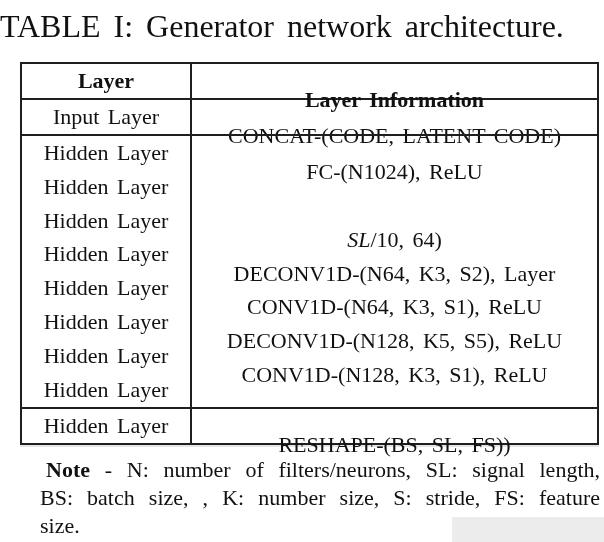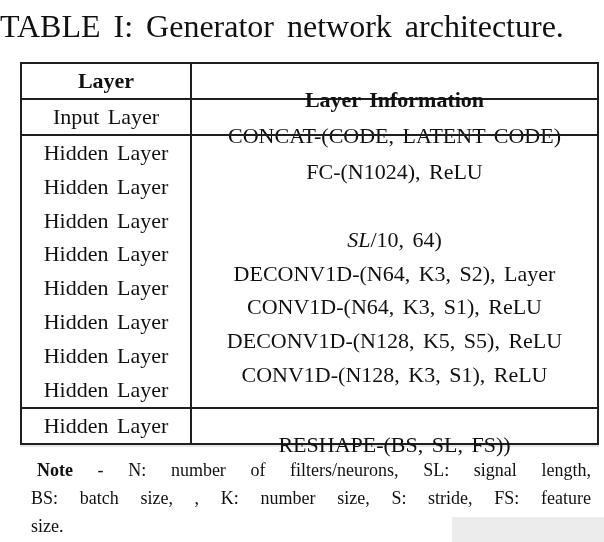--- a/index.html
+++ b/index.html
@@ -60,24 +60,24 @@
     display: flex;
     align-items: center;
     justify-content: center;
     white-space: nowrap;
     margin-top: 36px;
   }
   .it { font-style: italic; }
   .bd { font-weight: bold; }
   .note {
     position: absolute;
-    left: 31px;
+    left: 40px;
     top: 456px;
     width: 560px;
-    font-size: 18px;
+    font-size: 22px;
     line-height: 28px;
   }
   .note-line { text-align: justify; text-align-last: justify; }
   .note-line.first { text-indent: 6px; }
   .note-line.last { text-align-last: left; }
   .artifact {
     position: absolute;
     left: 452px;
     top: 517px;
     width: 152px;

